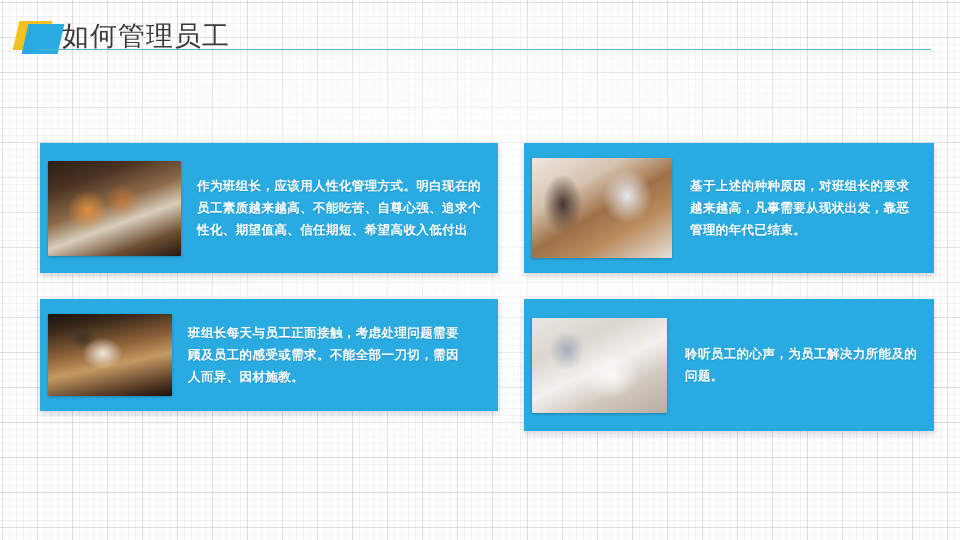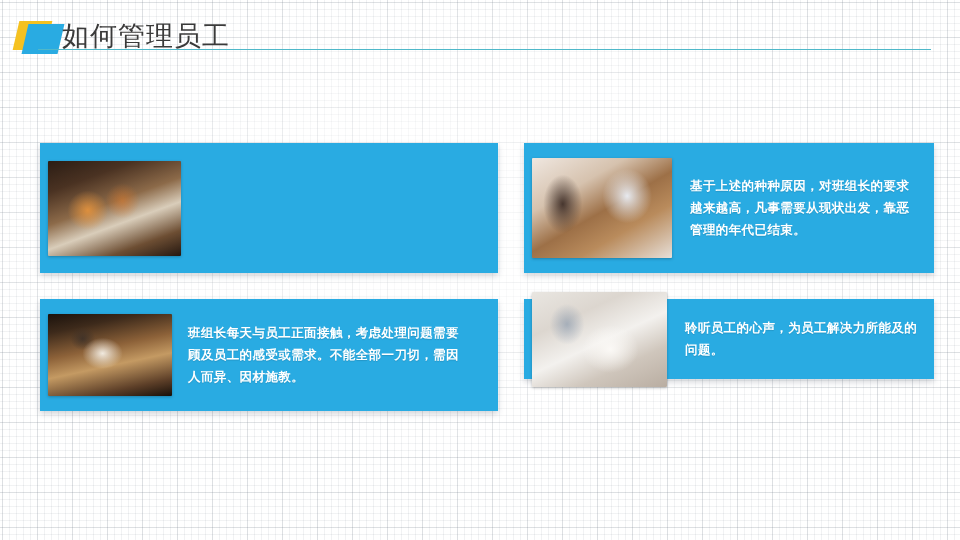--- a/index.html
+++ b/index.html
@@ -60,21 +60,21 @@
     position:absolute;
     background:#29ABE2;
     box-shadow:0 3px 6px rgba(60,70,85,.22);
     display:flex;
     align-items:center;
     box-sizing:border-box;
   }
   #card-1{left:40px;  top:143px; width:458px; height:130px; padding:10px 0 10px 8px;}
   #card-2{left:524px; top:143px; width:410px; height:130px; padding:10px 4px 10px 8px;}
   #card-3{left:40px;  top:299px; width:458px; height:112px; padding:10px 16px 10px 8px;}
-  #card-4{left:524px; top:299px; width:410px; height:80px; padding:10px 0 10px 8px;}
+  #card-4{left:524px; top:299px; width:410px; height:132px; padding:10px 0 10px 8px;}
 
   .card-photo{
     flex:0 0 auto;
     border-radius:1px;
     background-size:cover;
     background-position:center;
     box-shadow:0 1px 3px rgba(0,0,0,.25);
   }
   #card-1 .card-photo{width:133px;height:95px;}
   #card-2 .card-photo{width:140px;height:100px;}
@@ -129,20 +129,21 @@
 
 <div id="header">
   <div class="tag-shape tag-yellow"></div>
   <div class="tag-shape tag-blue"></div>
   <div id="page-title">如何管理员工</div>
   <div id="title-rule"></div>
 </div>
 
 <div class="card" id="card-1">
   <div class="card-photo ph-desk"></div>
+  <div class="card-text">作为班组长，应该用人性化管理方式。明白现在的员工素质越来越高、不能吃苦、自尊心强、追求个性化、期望值高、信任期短、希望高收入低付出</div>
 </div>
 
 <div class="card" id="card-2">
   <div class="card-photo ph-laptop"></div>
   <div class="card-text">基于上述的种种原因，对班组长的要求越来越高，凡事需要从现状出发，靠恶管理的年代已结束。</div>
 </div>
 
 <div class="card" id="card-3">
   <div class="card-photo ph-table"></div>
   <div class="card-text">班组长每天与员工正面接触，考虑处理问题需要顾及员工的感受或需求。不能全部一刀切，需因人而异、因材施教。</div>

